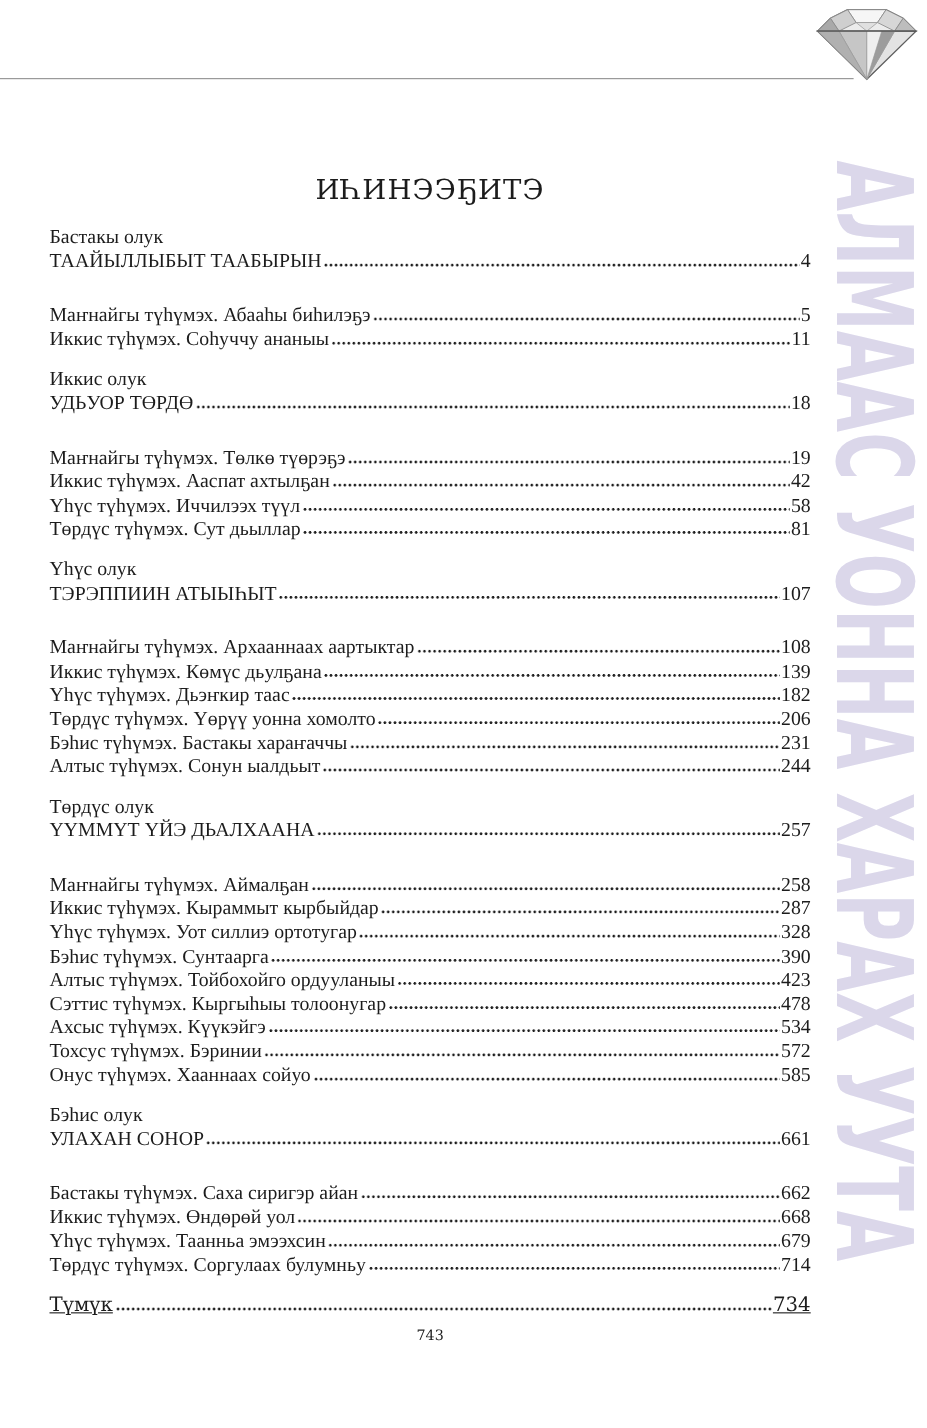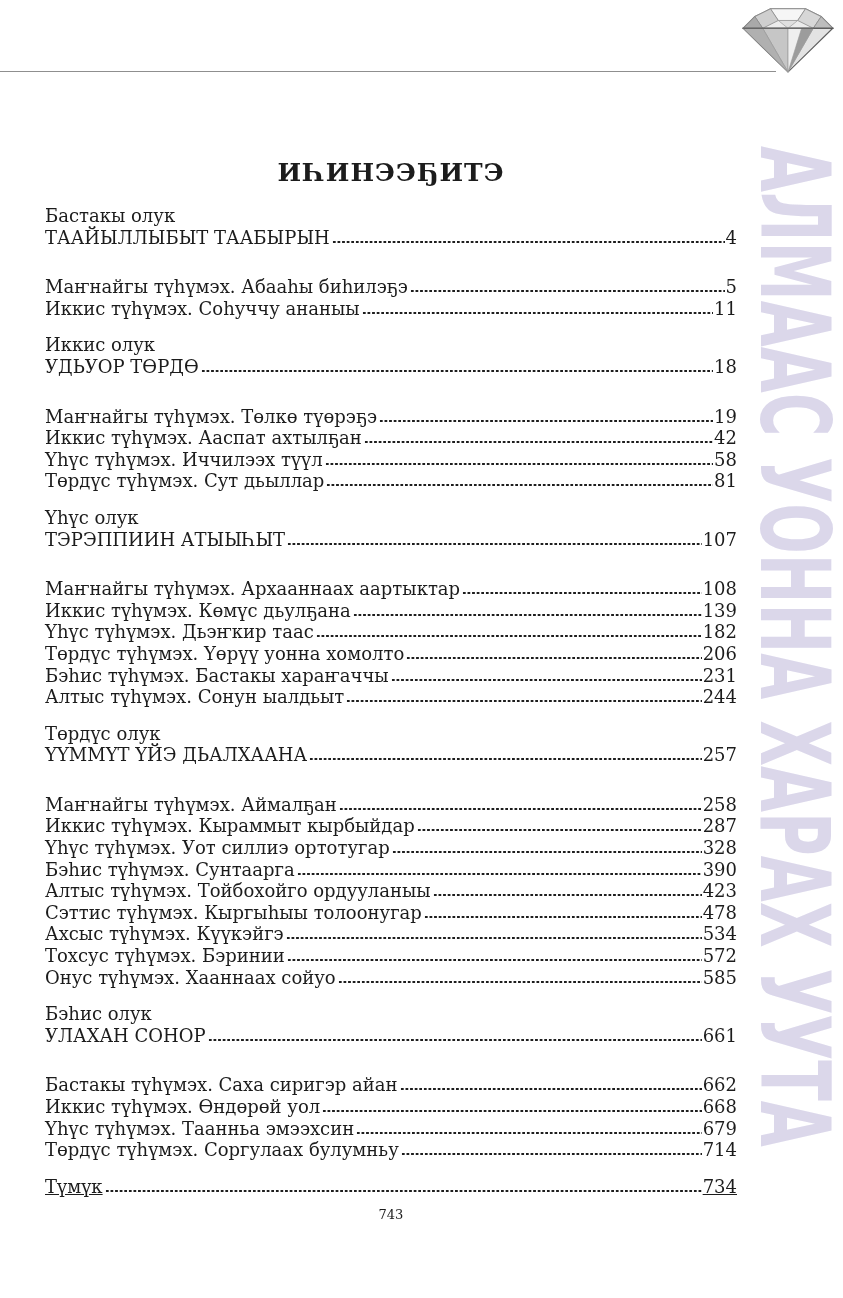--- a/index.html
+++ b/index.html
@@ -35,30 +35,30 @@
     user-select:none;
   }
   
   .toc{
     position:absolute;left:45px;top:158px;width:692px;z-index:2;
     font-size:18px;
   }
   .toc-title{
     margin:0 0 17px 0;
     font-size:25px;line-height:30px;
-    font-weight:bold;
+    font-weight:normal;
     text-align:center;
     letter-spacing:1px;
   }
   .part-label{line-height:21.6px;white-space:nowrap;}
   .toc-row{display:flex;align-items:baseline;line-height:21.6px;}
   .part-title{white-space:nowrap;}
   .entry-label{white-space:nowrap;}
   .entries{margin-top:28px;}
-  .toc-section{margin-bottom:15px;}
+  .toc-section{margin-bottom:15px;font-family:Liberation Serif, serif;}
   .closing-row{margin-top:15px;text-decoration:underline;}
   .leader{
     flex:1 1 auto;
     height:4px;
     margin:0 1px 0 2px;
     background-image:radial-gradient(circle, #1d1d1d 1.05px, rgba(0,0,0,0) 1.45px);
     background-size:4.6px 4px;
     background-repeat:repeat-x;
     background-position:left bottom;
   }

